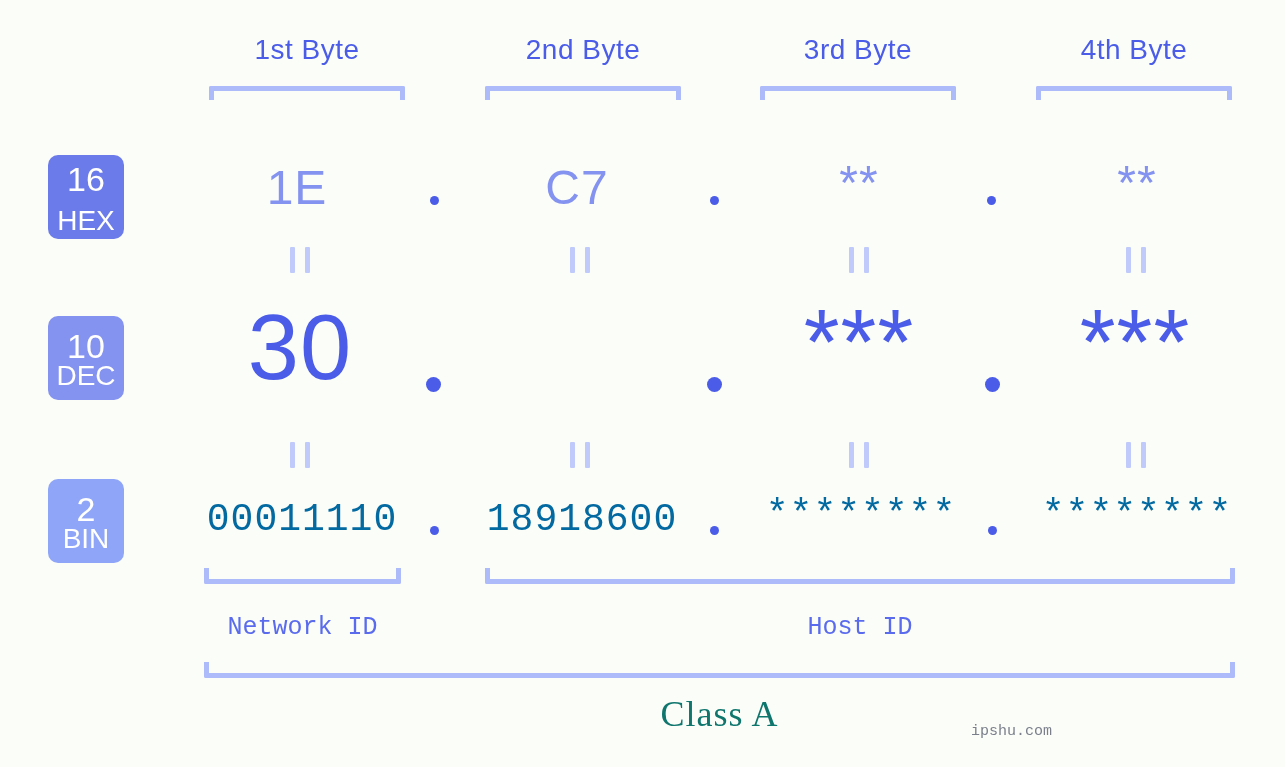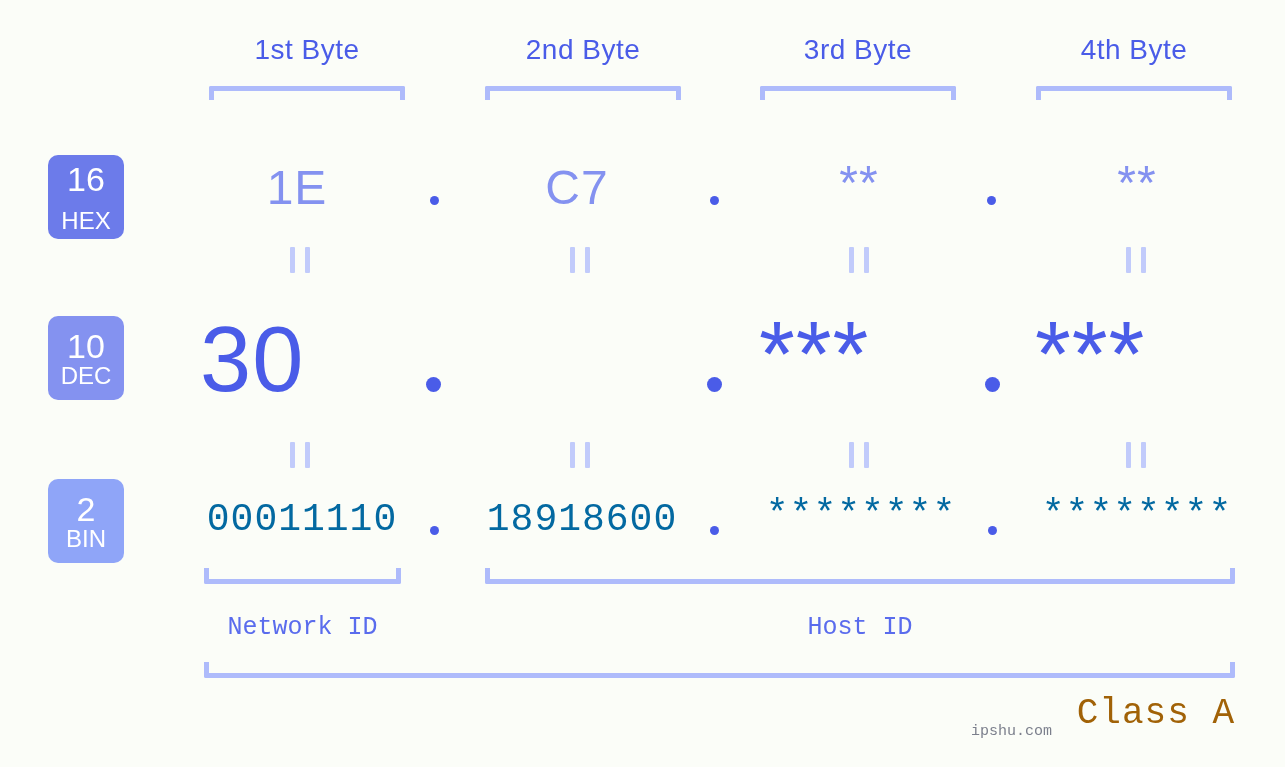--- a/index.html
+++ b/index.html
@@ -61,21 +61,21 @@
     justify-content: center;
     box-sizing: border-box;
   }
   .badge .num {
     font-size: 34px;
     line-height: 34px;
     font-family: "Liberation Sans", sans-serif;
     font-weight: 400;
   }
   .badge .nm {
-    font-size: 24px;
+    font-size: 28px;
     line-height: 22px;
     margin-top: 2px;
     font-family: "Liberation Sans", sans-serif;
     font-weight: 400;
   }
   .badge-hex { background: #6c7bea; }
   .badge-dec { background: #8492f0; }
   .badge-bin { background: #8fa5f8; }
 
   
@@ -84,24 +84,23 @@
     font-size: 48px;
     font-family: "Liberation Sans", sans-serif;
     text-align: center;
     white-space: nowrap;
     letter-spacing: 1px;
   }
   .val-dec {
     color: #4a5ce8;
     font-size: 92px;
     font-family: "Liberation Sans", sans-serif;
-    text-align: left;
-    white-space: nowrap;
-    letter-spacing: 1px;
-    margin-top: 12px;
+    text-align: center;
+    white-space: nowrap;
+    letter-spacing: 1px;
   }
   .val-bin {
     color: #0369a1;
     font-size: 38px;
     font-family: "Liberation Mono", monospace;
     text-align: center;
     white-space: nowrap;
     letter-spacing: 1px;
   }
 
@@ -131,24 +130,24 @@
 
   
   .id-label {
     color: #5a6ced;
     font-size: 25px;
     font-family: "Liberation Mono", monospace;
     text-align: center;
     white-space: nowrap;
   }
   .class-label {
-    color: #a16207;
+    color: #0f766e;
     font-size: 36px;
-    font-family: Liberation Mono, monospace;
-    text-align: right;
+    font-family: Liberation Serif, serif;
+    text-align: center;
     white-space: nowrap;
     letter-spacing: 1px;
   }
   .watermark {
     color: #7b7f8c;
     font-size: 15px;
     font-family: "Liberation Mono", monospace;
     white-space: nowrap;
   }
 </style>

